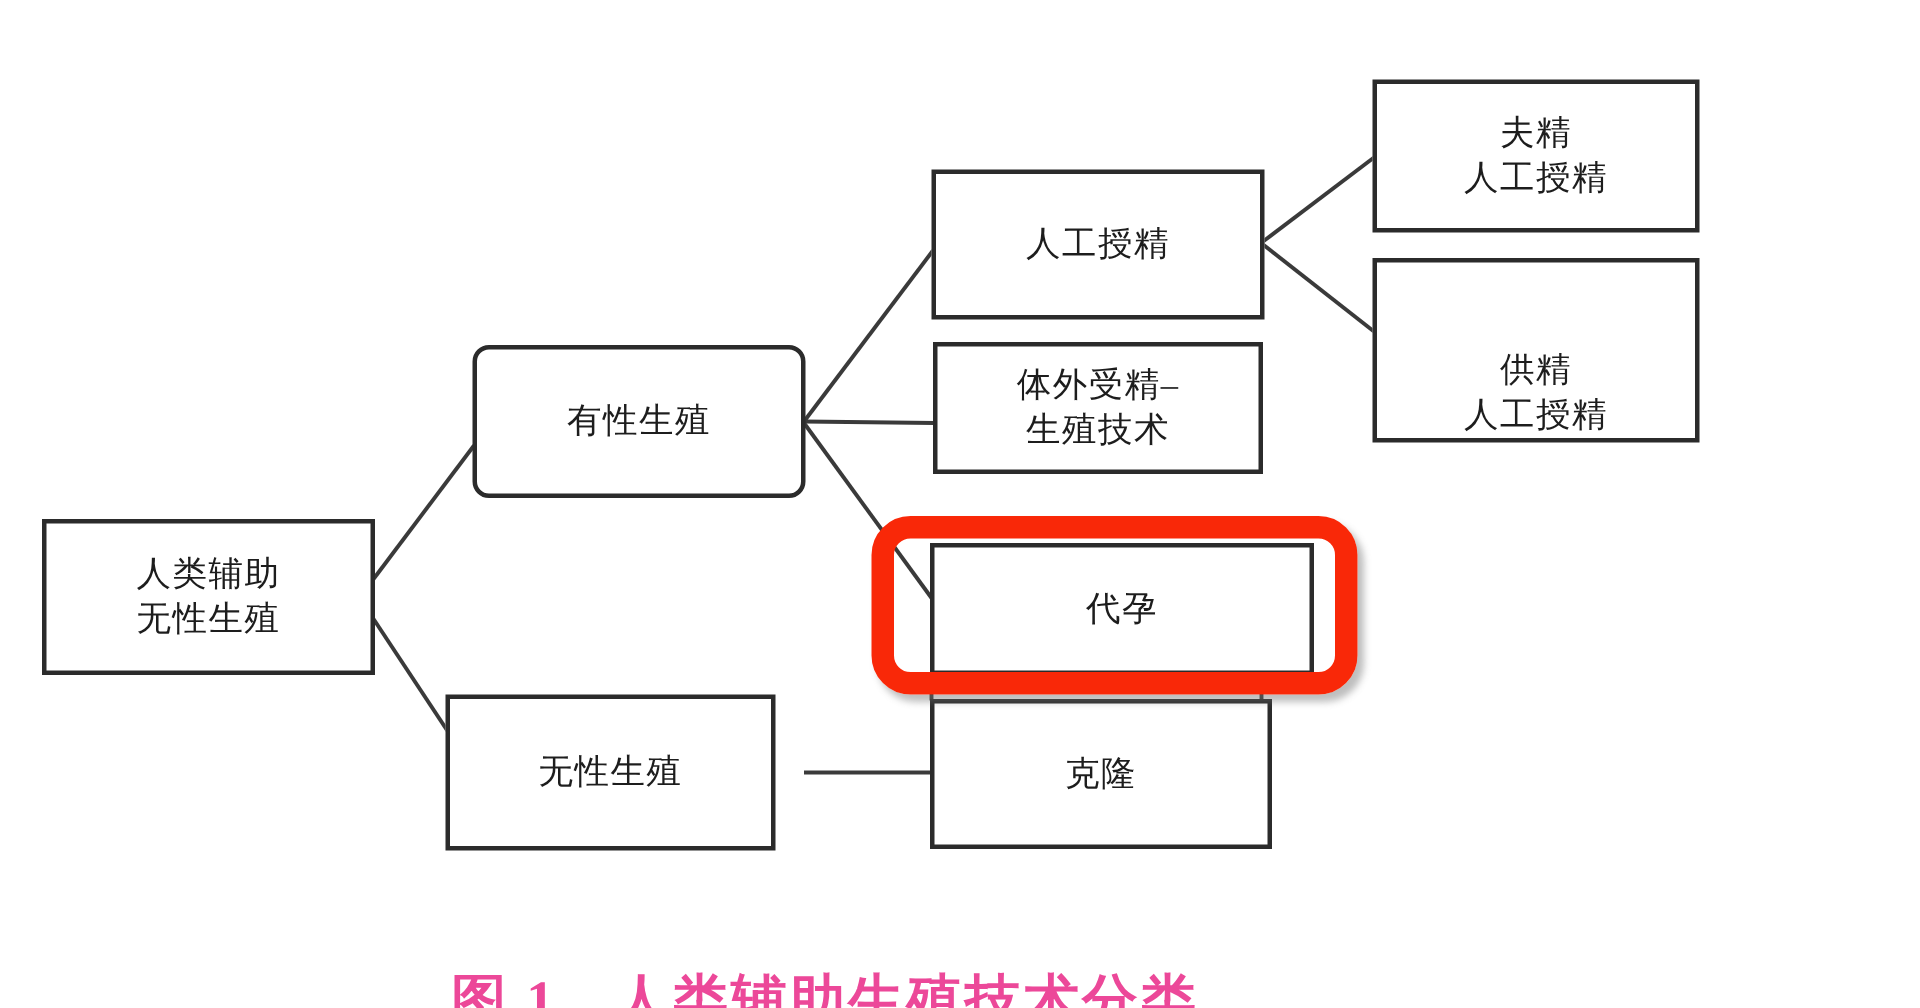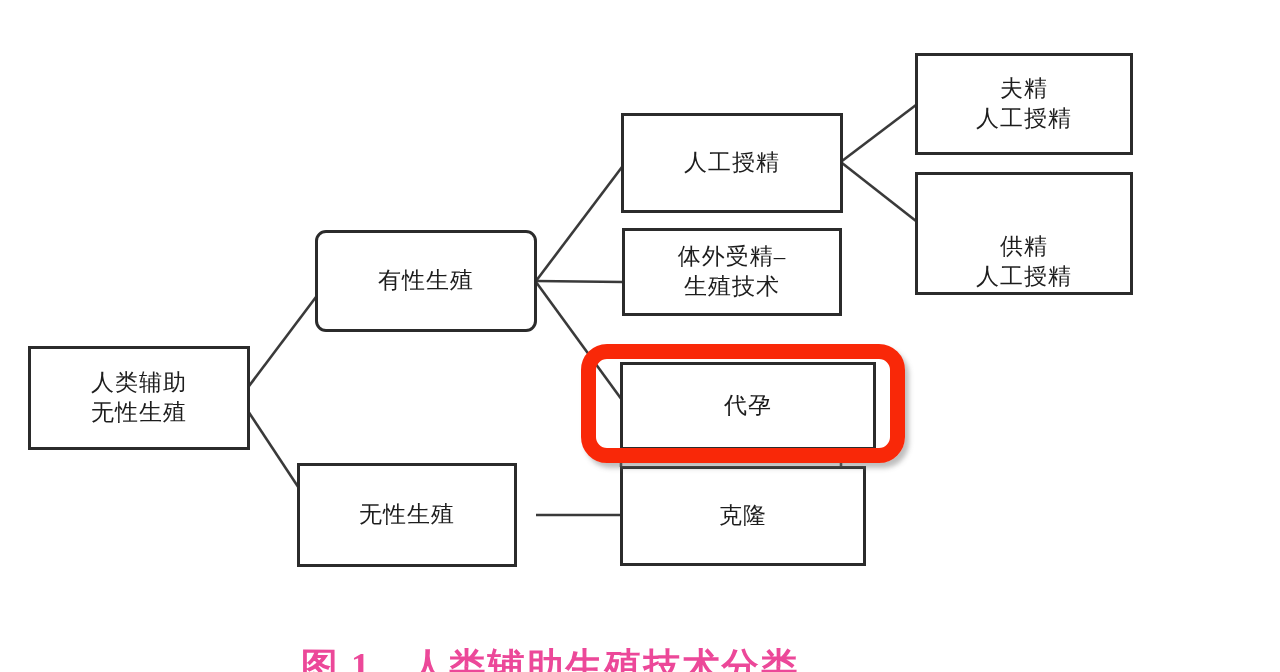--- a/index.html
+++ b/index.html
@@ -107,21 +107,21 @@
 
   <div class="box" style="left:622px; top:228px; width:220px; height:88px;">
     <span>体外受精–</span>
     <span>生殖技术</span>
   </div>
 
   <div class="box" style="left:620px; top:362px; width:256px; height:88px;">
     <span>代孕</span>
   </div>
 
-  <div class="box" style="left:620px; top:466px; width:246px; height:100px;">
+  <div class="box" style="left:620px; top:466px; width:228px; height:100px;">
     <span>克隆</span>
   </div>
 
   <div class="box" style="left:915px; top:53px; width:218px; height:102px;">
     <span>夫精</span>
     <span>人工授精</span>
   </div>
 
   <div class="box" style="left:915px; top:172px; width:218px; height:123px;justify-content:flex-end;">
     <span>供精</span>

